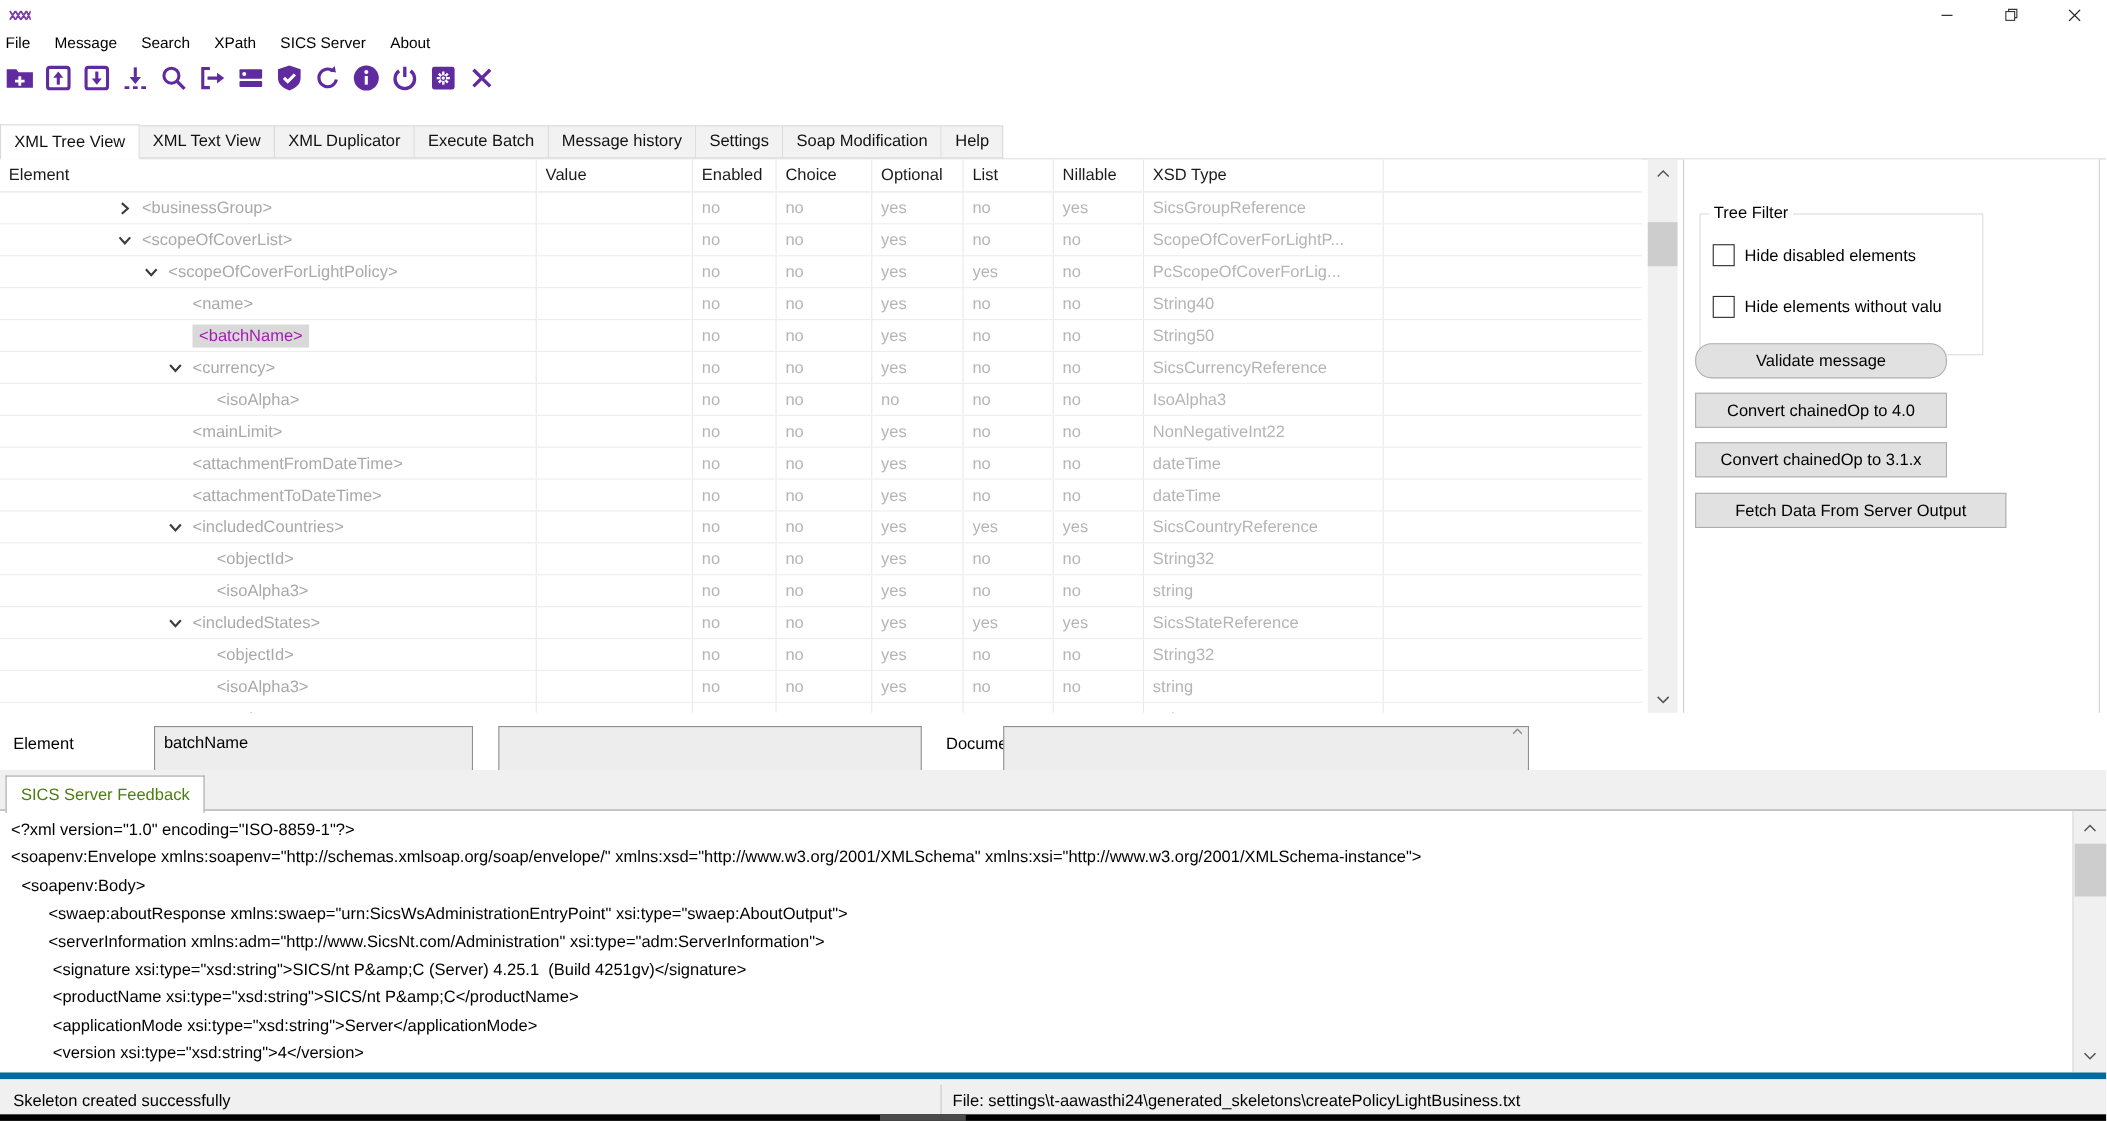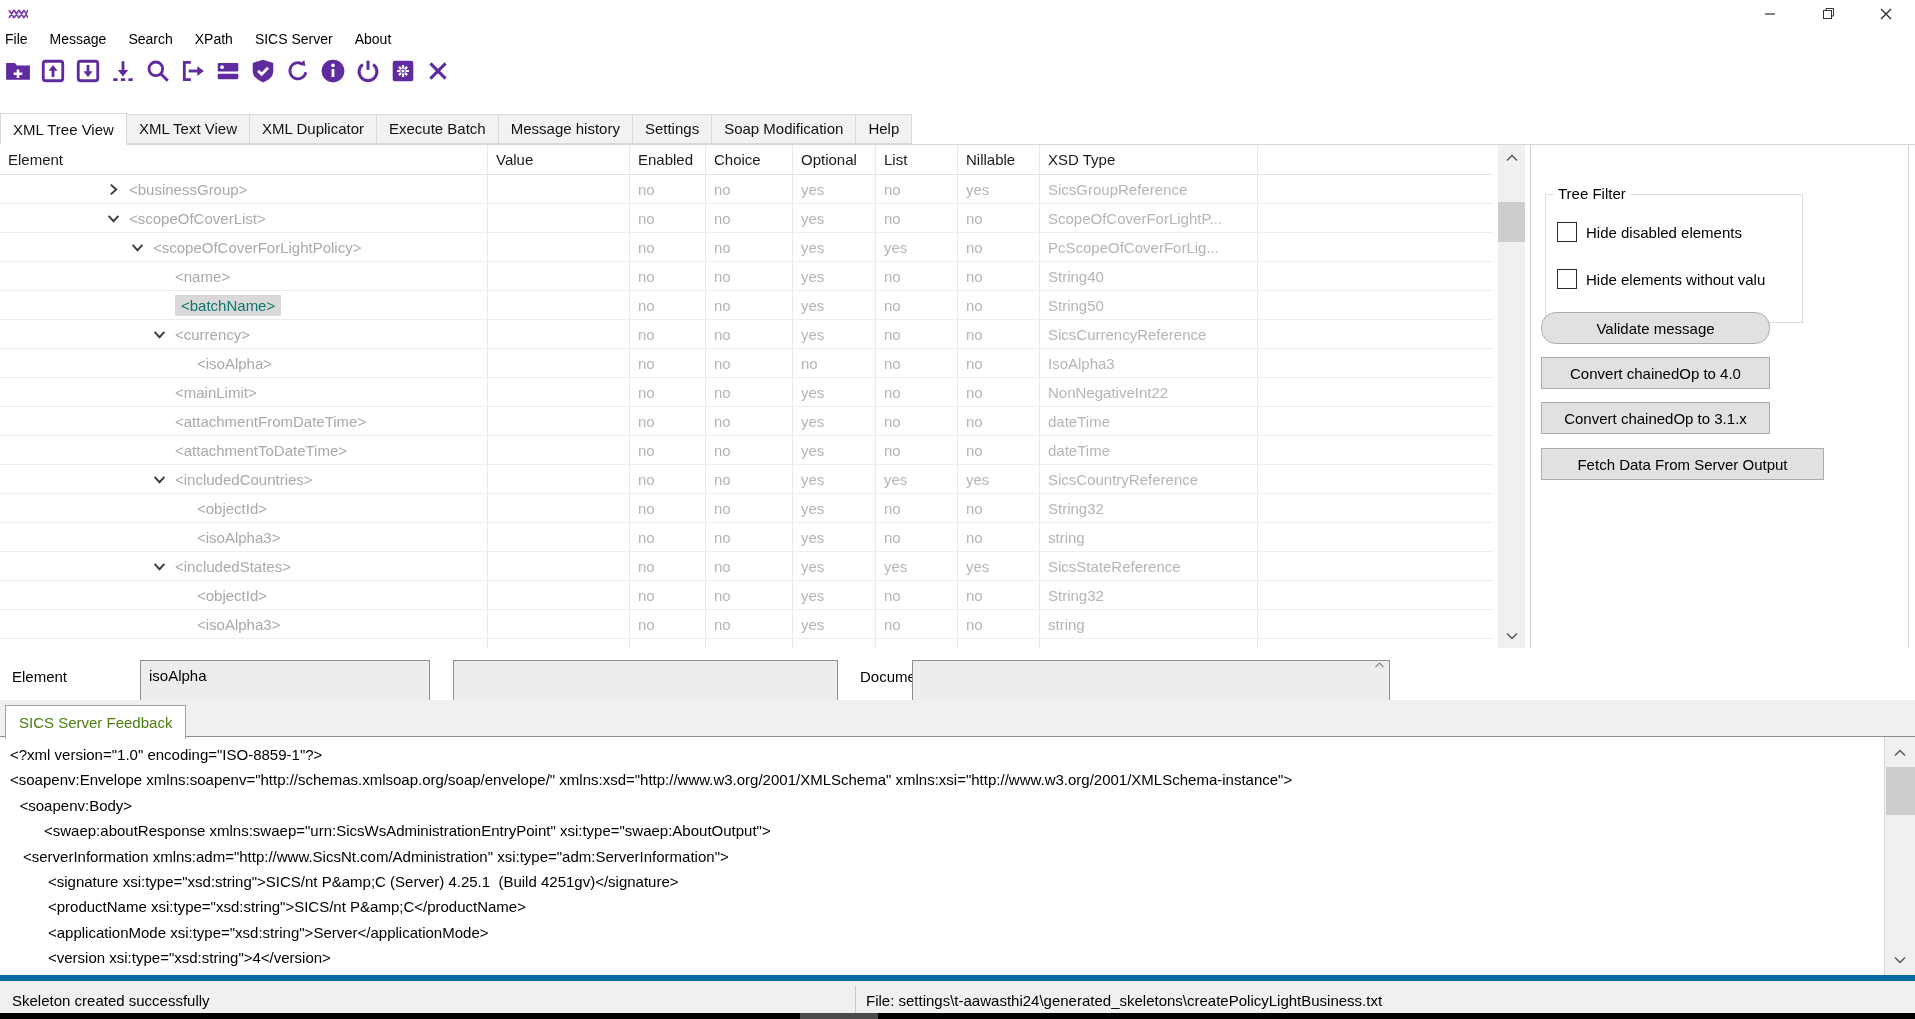--- a/index.html
+++ b/index.html
@@ -27,21 +27,21 @@
   .tree-area{position:absolute;top:145px;left:0;width:1493px;height:503px;overflow:hidden;background:#fff;}
   .trow{display:grid;grid-template-columns:488px 142px 76px 87px 83px 82px 82px 218px auto;height:28px;border-bottom:1px solid #ededed;}
   .thead{height:29px;border-bottom:1px solid #e3e3e3;}
   .tc{border-right:1px solid #e9e9e9;display:flex;align-items:center;padding-left:8px;font-size:15px;
       color:#b5b5b5;white-space:nowrap;overflow:hidden;}
   .tc:last-child{border-right:none;}
   .thead .tc{color:#1a1a1a;}
   .ec{padding-left:0;}
   .chev{width:22px;display:flex;align-items:center;justify-content:flex-start;flex:none;}
   .etext{color:#a9a9a9;}
-  .seltext{color:#0f766e;background:#d9d9d9;padding:2px 6px;}
+  .seltext{color:#a21caf;background:#d9d9d9;padding:2px 6px;}
   
   .vscroll{position:absolute;background:#f0f0f0;}
   .sb-tree{left:1498px;top:145px;width:27px;height:503px;}
   .sb-arrow{position:absolute;left:0;width:27px;height:25px;display:flex;align-items:center;justify-content:center;}
   .sb-thumb{position:absolute;left:0;width:27px;background:#cdcdcd;}
   
   .side-panel{position:absolute;left:1530px;top:145px;width:377px;height:503px;background:#fff;
               border-left:1px solid #d0d0d0;border-right:1px solid #cfcfcf;}
   .groupbox{position:absolute;left:14px;top:17px;width:256px;height:127px;border:1px solid #dcdcdc;margin-top:32px;}
   .groupbox-title{position:absolute;top:-10px;left:8px;background:#fff;padding:0 4px;font-size:15px;color:#000;}
@@ -516,40 +516,40 @@
       </div>
     </div>
     <div class="pbtn" style="top:167px;width:227px;border-radius:15px;">Validate message</div>
     <div class="pbtn" style="top:212px;width:227px;">Convert chainedOp to 4.0</div>
     <div class="pbtn" style="top:257px;width:227px;">Convert chainedOp to 3.1.x</div>
     <div class="pbtn" style="top:303px;width:281px;">Fetch Data From Server Output</div>
   </div>
 
   <div class="detail-row">
     <span class="dlabel" style="left:12px;">Element</span>
-    <div class="dinput" style="left:140px;width:290px;">isoAlpha</div>
+    <div class="dinput" style="left:140px;width:290px;">batchName</div>
     <div class="dinput" style="left:453px;width:385px;"></div>
     <span class="dlabel" style="left:860px;">Documentation</span>
     <div class="dinput" style="left:912px;width:478px;"></div>
     <span class="doc-arrow" style="left:1368px;">
       <svg width="9" height="6" viewBox="0 0 9 6">
           <path d="M0.5 5L4.5 1l4 4" stroke="#888" stroke-width="1.2" fill="none"></path>
         </svg>
     </span>
   </div>
 
   <div class="fstrip">
     <div class="ftab">SICS Server Feedback</div>
   </div>
   <div class="fcontent">
       <div class="xline" style="padding-left: 10px;">&lt;?xml version="1.0" encoding="ISO-8859-1"?&gt;</div>
       <div class="xline" style="padding-left: 10px;">&lt;soapenv:Envelope xmlns:soapenv="http://schemas.xmlsoap.org/soap/envelope/" xmlns:xsd="http://www.w3.org/2001/XMLSchema" xmlns:xsi="http://www.w3.org/2001/XMLSchema-instance"&gt;</div>
       <div class="xline" style="padding-left: 19.5px;">&lt;soapenv:Body&gt;</div>
       <div class="xline" style="padding-left: 44px;">&lt;swaep:aboutResponse xmlns:swaep="urn:SicsWsAdministrationEntryPoint" xsi:type="swaep:AboutOutput"&gt;</div>
-      <div class="xline" style="padding-left: 23px;">&lt;serverInformation xmlns:adm="http://www.SicsNt.com/Administration" xsi:type="adm:ServerInformation"&gt;</div>
+      <div class="xline" style="padding-left: 44px;">&lt;serverInformation xmlns:adm="http://www.SicsNt.com/Administration" xsi:type="adm:ServerInformation"&gt;</div>
       <div class="xline" style="padding-left: 48px;">&lt;signature xsi:type="xsd:string"&gt;SICS/nt P&amp;amp;C (Server) 4.25.1  (Build 4251gv)&lt;/signature&gt;</div>
       <div class="xline" style="padding-left: 48px;">&lt;productName xsi:type="xsd:string"&gt;SICS/nt P&amp;amp;C&lt;/productName&gt;</div>
       <div class="xline" style="padding-left: 48px;">&lt;applicationMode xsi:type="xsd:string"&gt;Server&lt;/applicationMode&gt;</div>
       <div class="xline" style="padding-left: 48px;">&lt;version xsi:type="xsd:string"&gt;4&lt;/version&gt;</div>
       <div class="xline" style="padding-left: 48px;">&lt;releaseNumber xsi:type="xsd:string"&gt;25&lt;/releaseNumber&gt;</div>
     </div>
   <div class="vscroll sb-feed">
     <div class="sb-arrow" style="top:3px;width:30px;">
       <svg width="12" height="8" viewBox="0 0 12 8">
           <path d="M1 6.5L6 1.5l5 5" stroke="#555" stroke-width="1.4" fill="none"></path>

